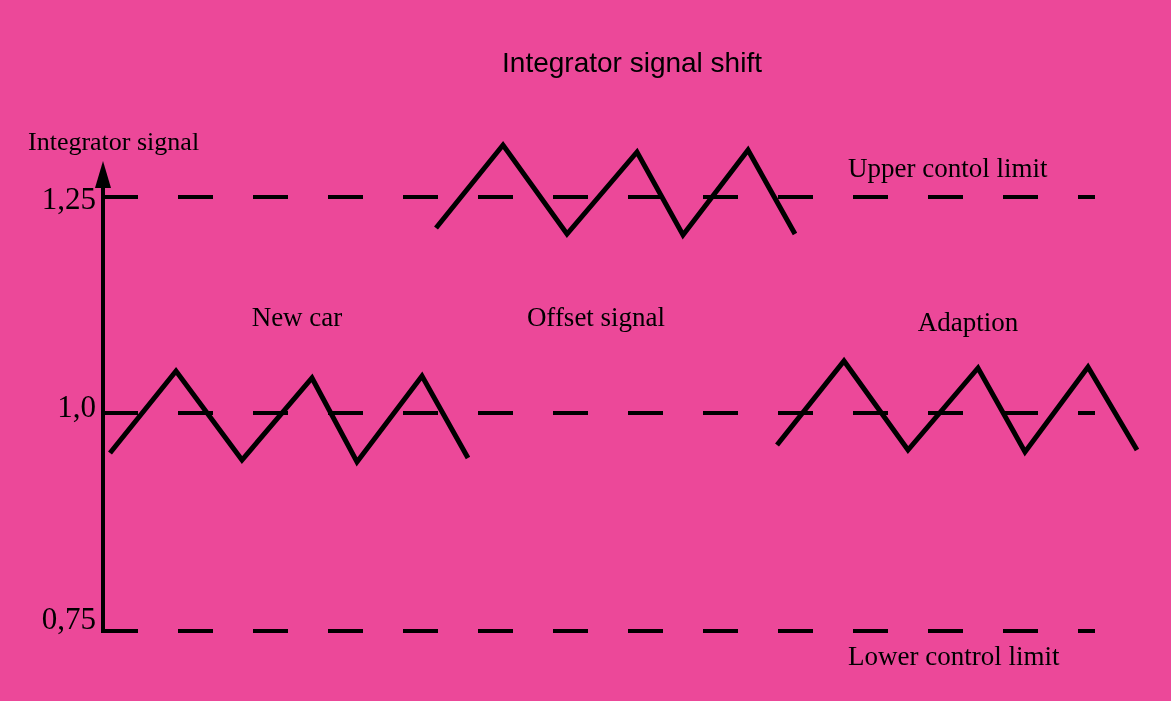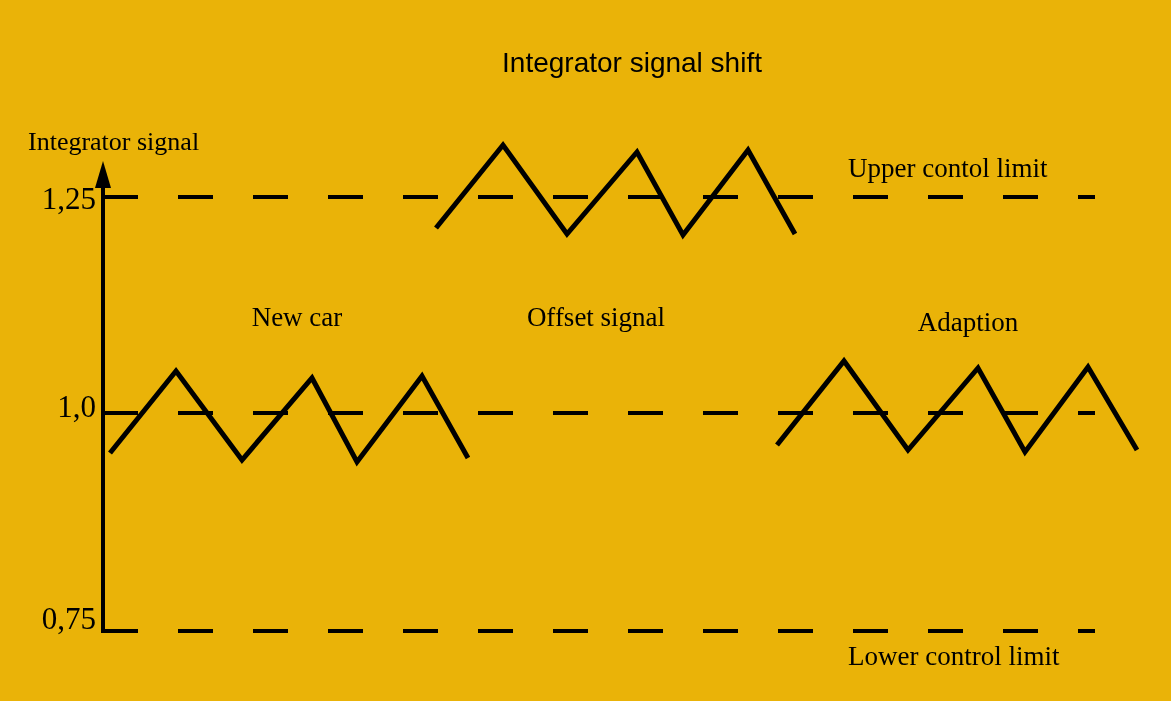--- a/index.html
+++ b/index.html
@@ -4,21 +4,21 @@
 <style>
   html, body {
     margin: 0;
     padding: 0;
     background: #ffffff;
   }
   .canvas {
     position: relative;
     width: 1171px;
     height: 701px;
-    background: #eab308;
+    background: #ec4899;
     overflow: hidden;
   }
   svg text {
     fill: #000000;
   }
   .title-text {
     font-family: "Liberation Sans", sans-serif;
     font-size: 28px;
   }
   .serif-label {

